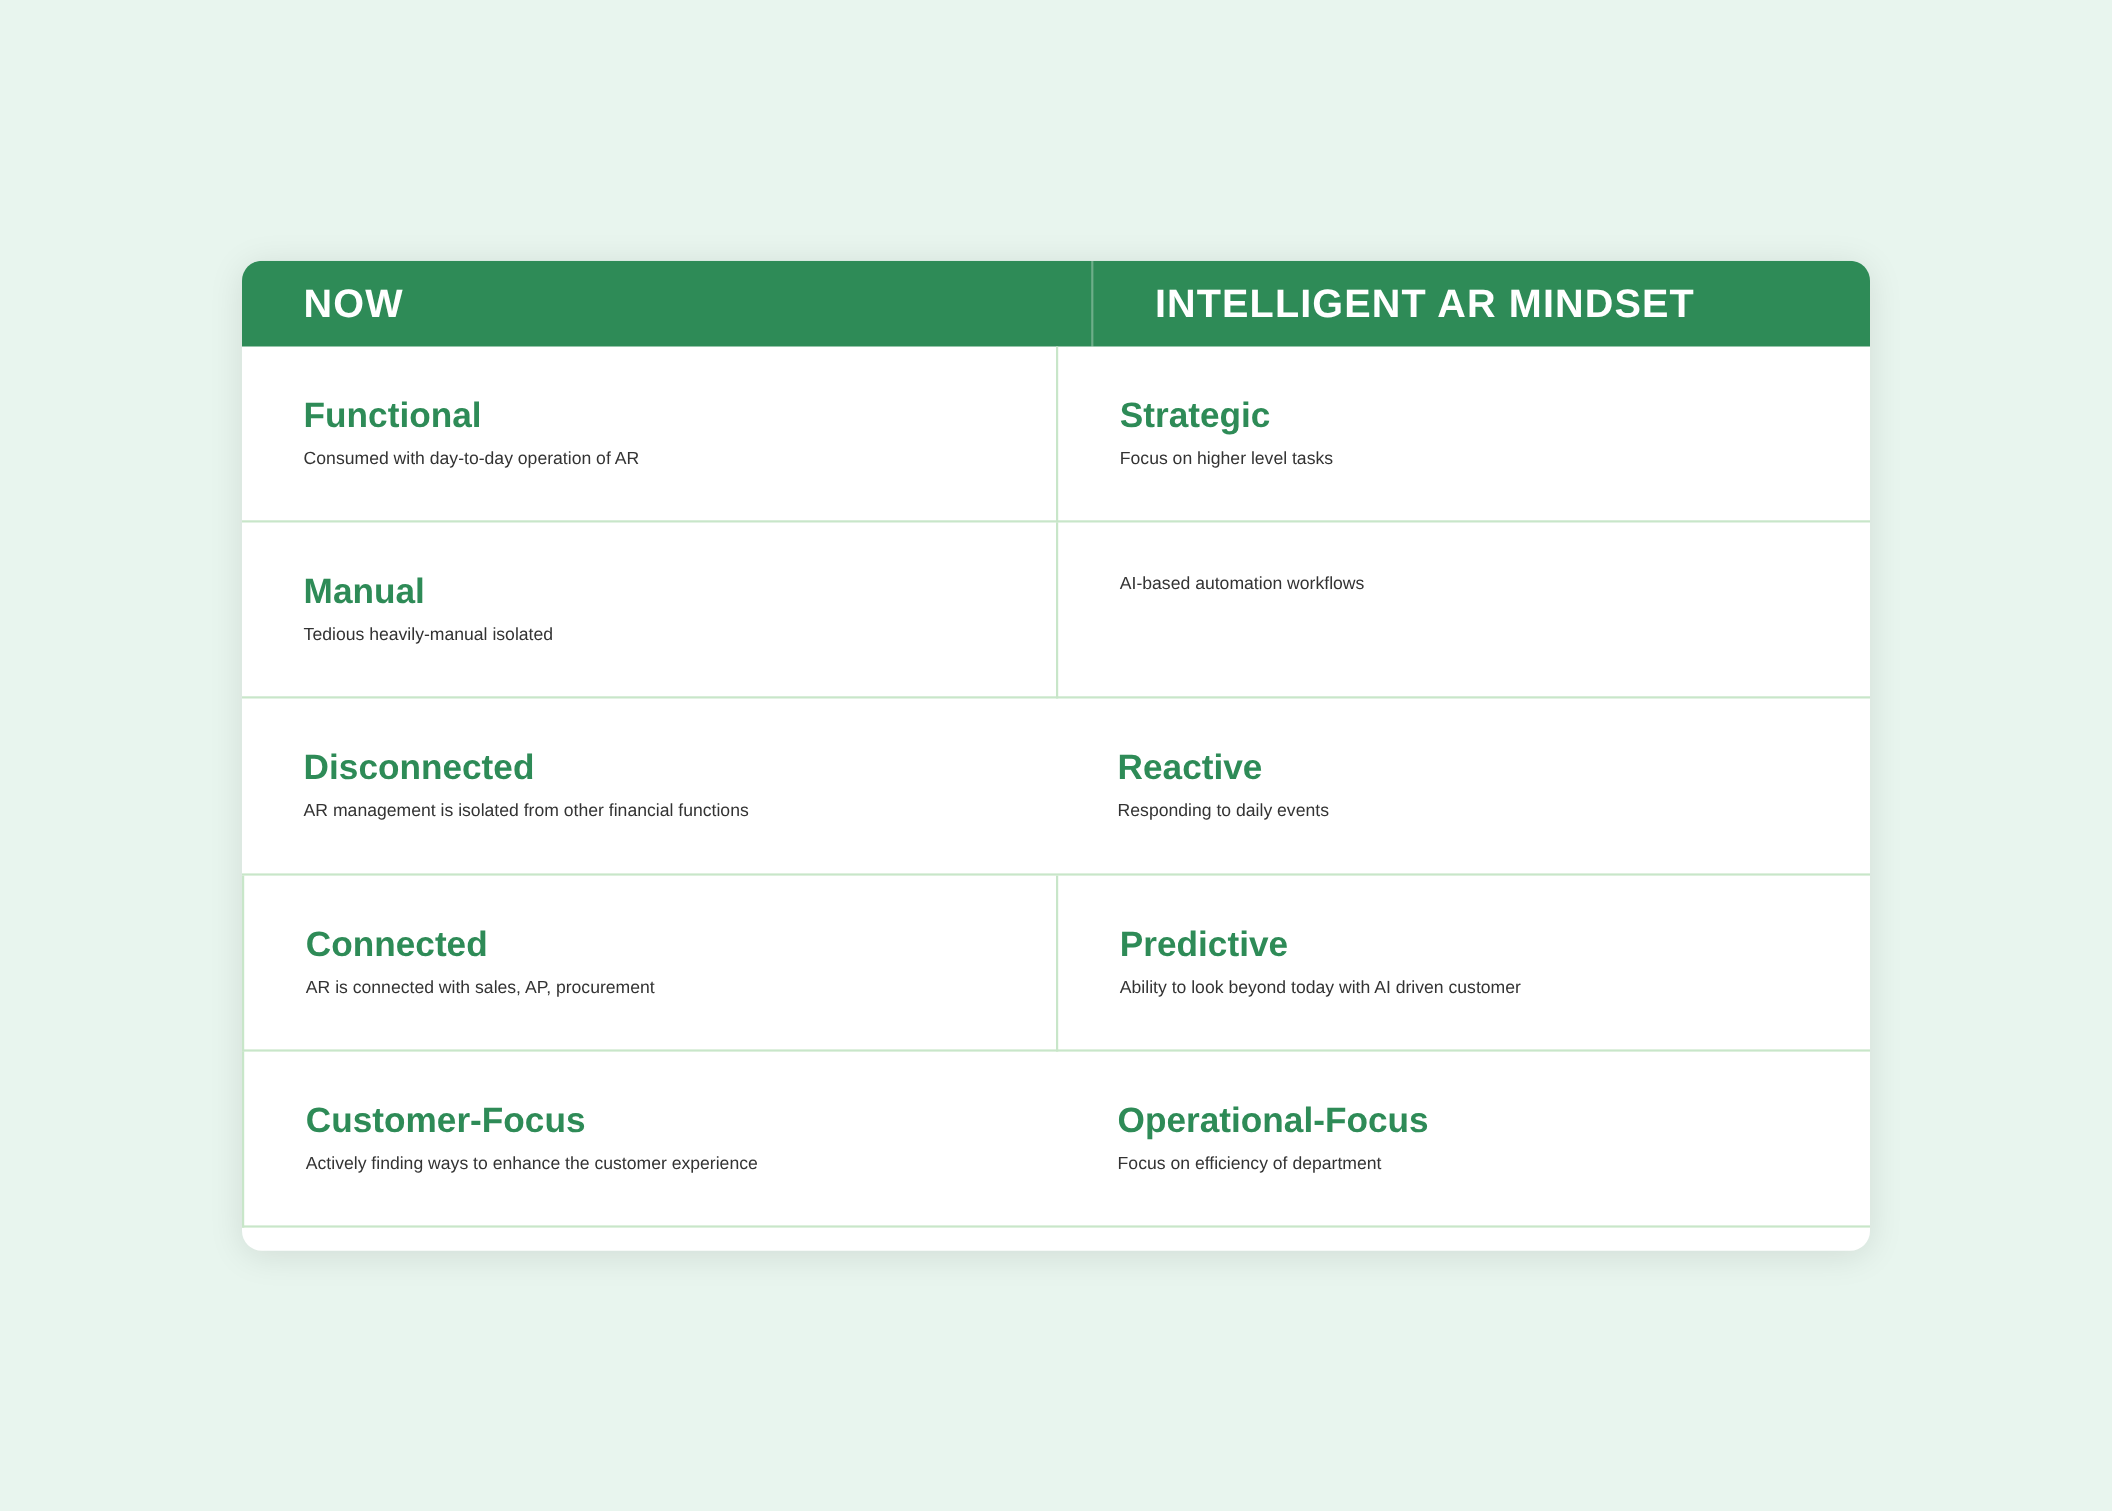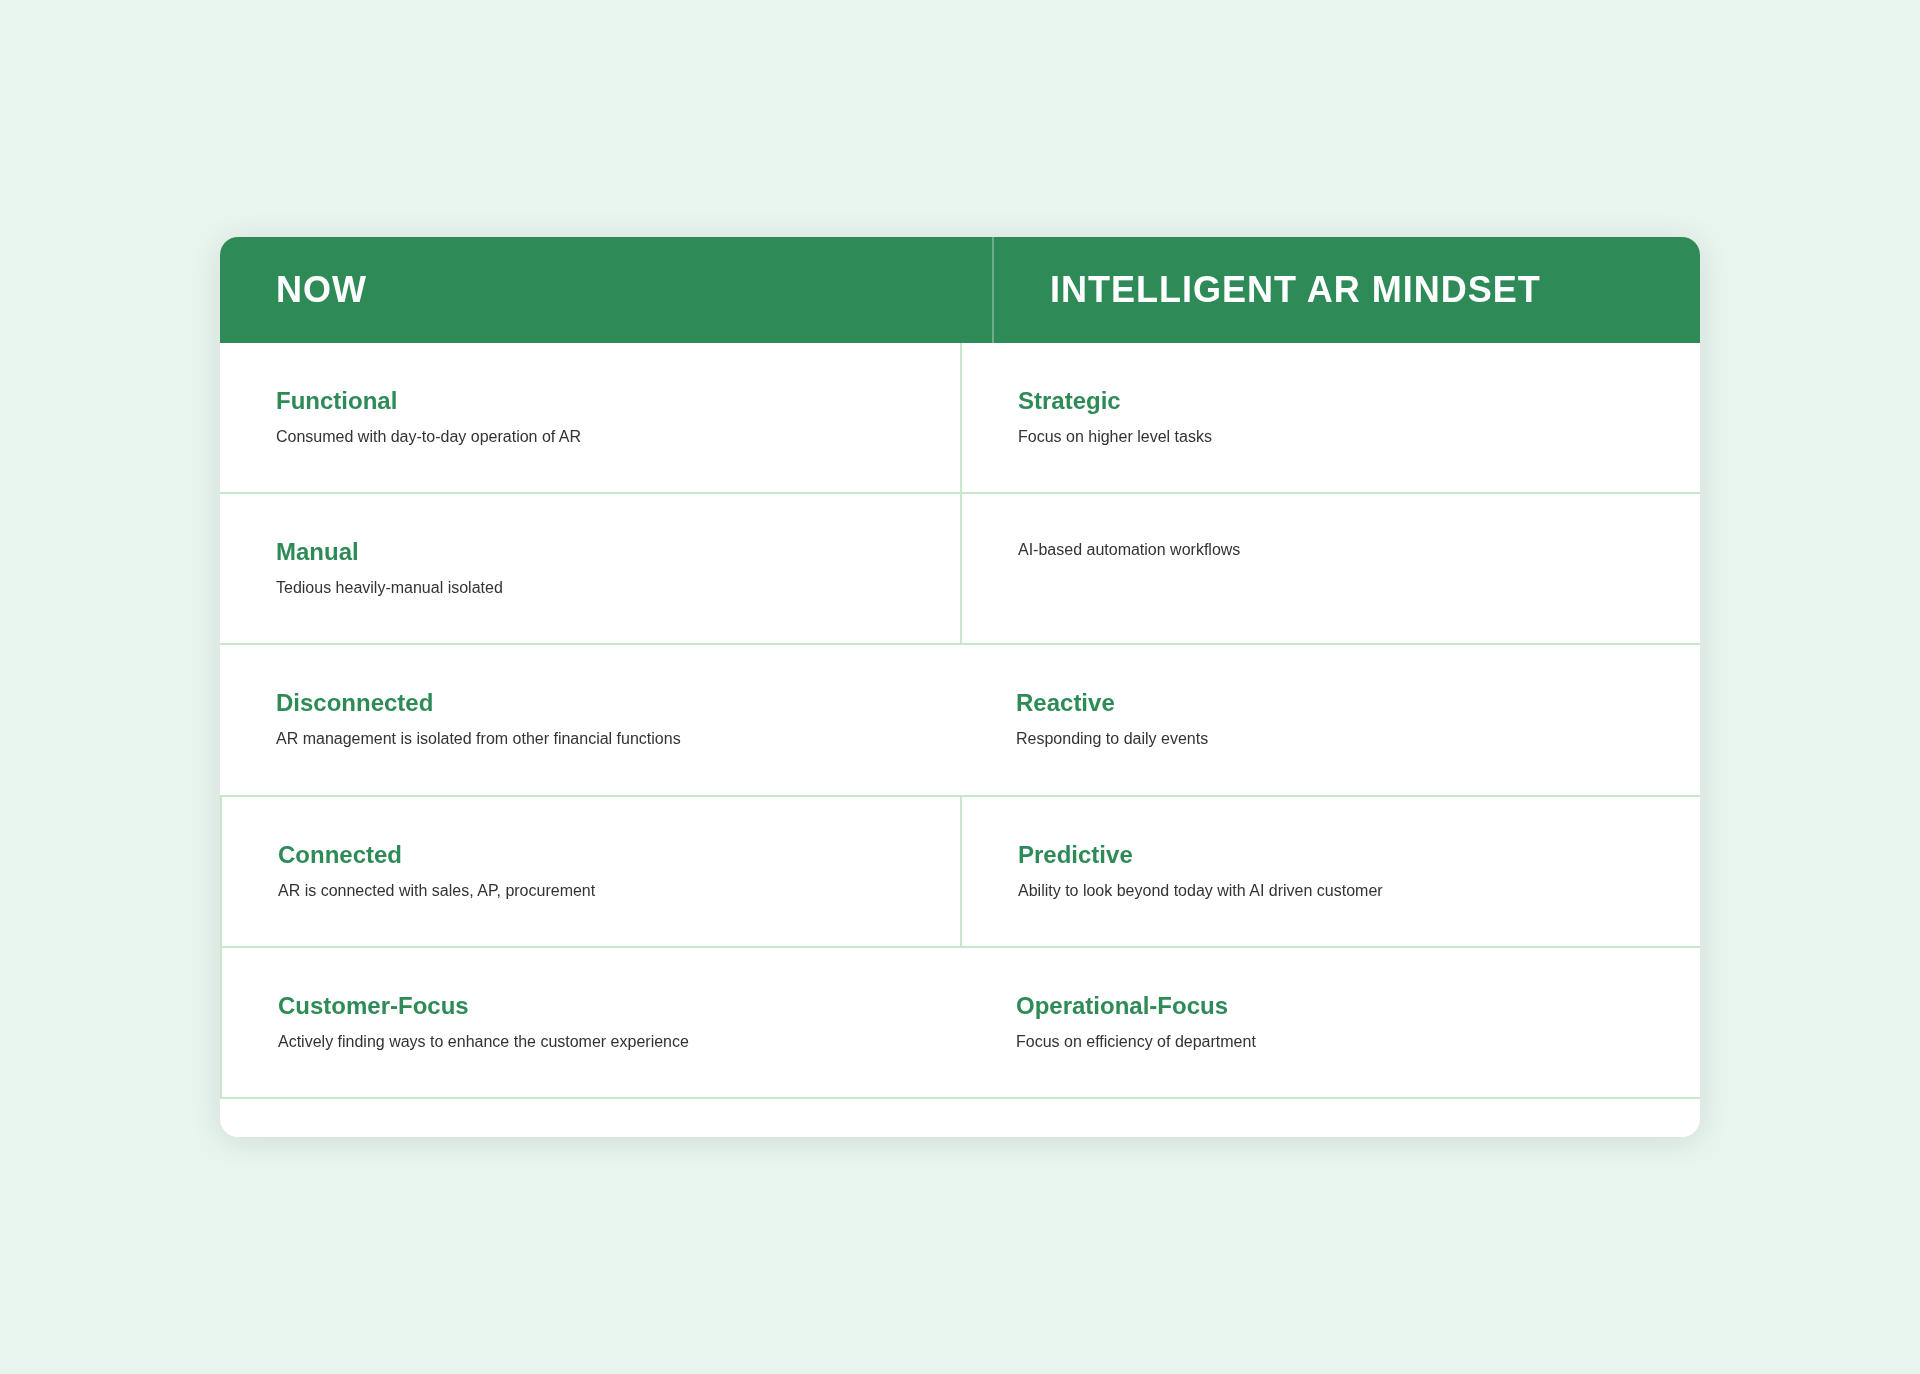--- a/index.html
+++ b/index.html
@@ -27,21 +27,21 @@
       min-height: 900px;
     }
 
     .table-header {
       display: grid;
       grid-template-columns: 1fr 1fr;
       background-color: #2e8b57;
     }
 
     .header-cell {
-      padding: 32px 56px;
+      padding: 18px 56px;
       color: #ffffff;
       font-size: 36px;
       font-weight: 900;
       letter-spacing: 1px;
       text-transform: uppercase;
     }
 
     .header-cell.right {
       border-left: 2px solid rgba(255,255,255,0.3);
       margin-left: 32px;
@@ -56,21 +56,21 @@
       padding: 44px 56px;
       border-bottom: 2px solid #c8e6c9;
     }
 
     .cell.right {
       border-left: 2px solid #c8e6c9;
     }
 
     .cell-title {
       color: #2e8b57;
-      font-size: 24px;
+      font-size: 32px;
       font-weight: 800;
       margin-bottom: 10px;
     }
 
     .cell-desc {
       color: #333333;
       font-size: 16px;
       line-height: 1.45;
       font-weight: 400;
     }

